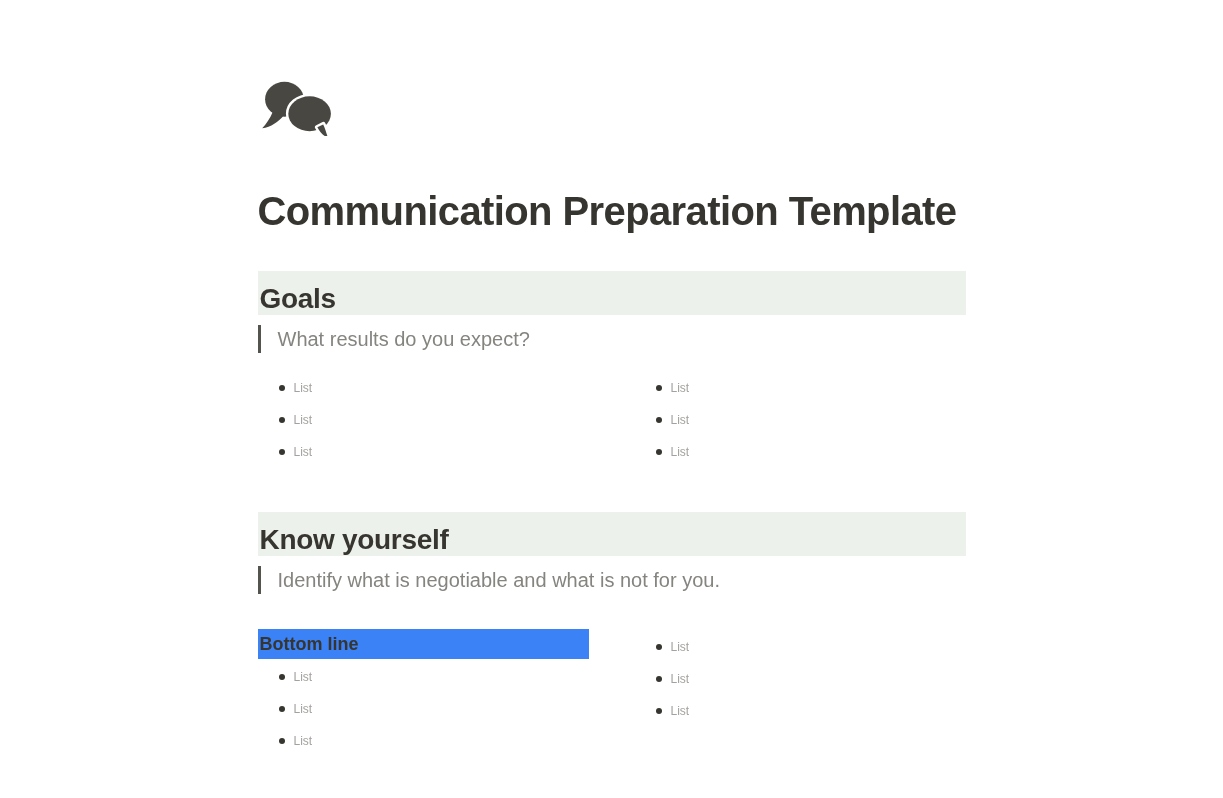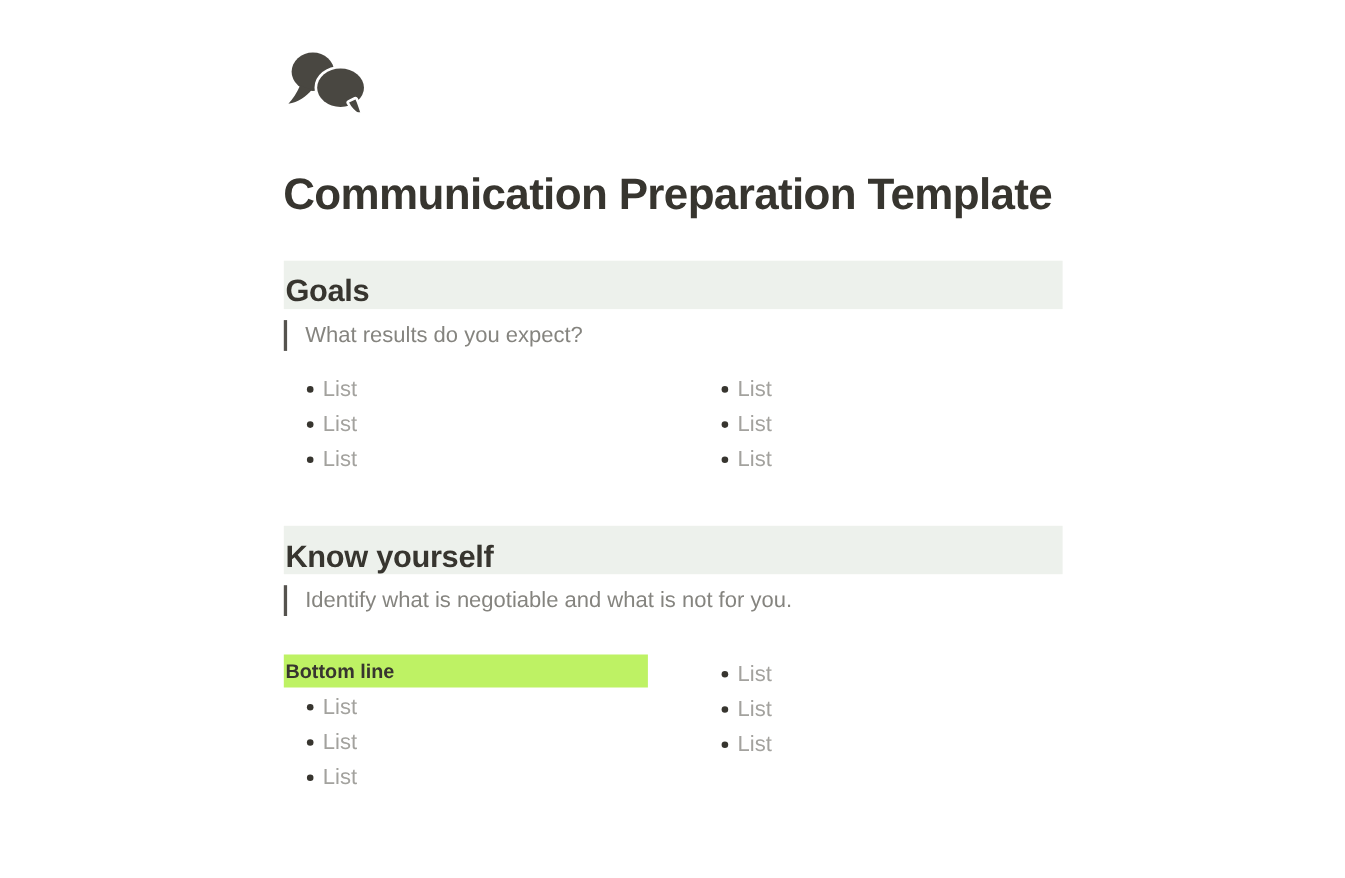--- a/index.html
+++ b/index.html
@@ -10,21 +10,21 @@
     font-family: "Liberation Sans", "DejaVu Sans", sans-serif;
   }
   body {
     width: 1223px;
     height: 798px;
     overflow: hidden;
   }
   .page {
     width: 708px;
     margin: 0 auto;
-    padding-top: 42px;
+    padding-top: 76px;
   }
   .page-icon {
     height: 58px;
     width: 80px;
     cursor: pointer;
   }
   .page-title {
     margin: 53px 0 0 0;
     font-size: 40px;
     line-height: 48px;
@@ -68,21 +68,21 @@
   }
   .cols {
     display: grid;
     grid-template-columns: 1fr 1fr;
     column-gap: 46px;
   }
   .cols-goals { margin-top: 19px; }
   .cols-know  { margin-top: 35px; }
   .h-sub {
     height: 30px;
-    background: #bef264;
+    background: #3b82f6;
     display: flex;
     align-items: center;
     padding-left: 2px;
   }
   .h-sub .h-text {
     font-size: 18px;
     font-weight: 700;
     color: #37352f;
   }
   ul.list {
@@ -100,21 +100,21 @@
   }
   .bullet {
     width: 6px;
     height: 6px;
     border-radius: 50%;
     background: #37352f;
     flex: none;
   }
   .list-text {
     margin-left: 9px;
-    font-size: 20px;
+    font-size: 12px;
     color: #a3a29e;
   }
 </style>
 </head>
 <body>
 
 <div class="page">
 
   <div class="page-icon">
     <svg width="80" height="60" viewBox="0 0 80 62" xmlns="http://www.w3.org/2000/svg">

